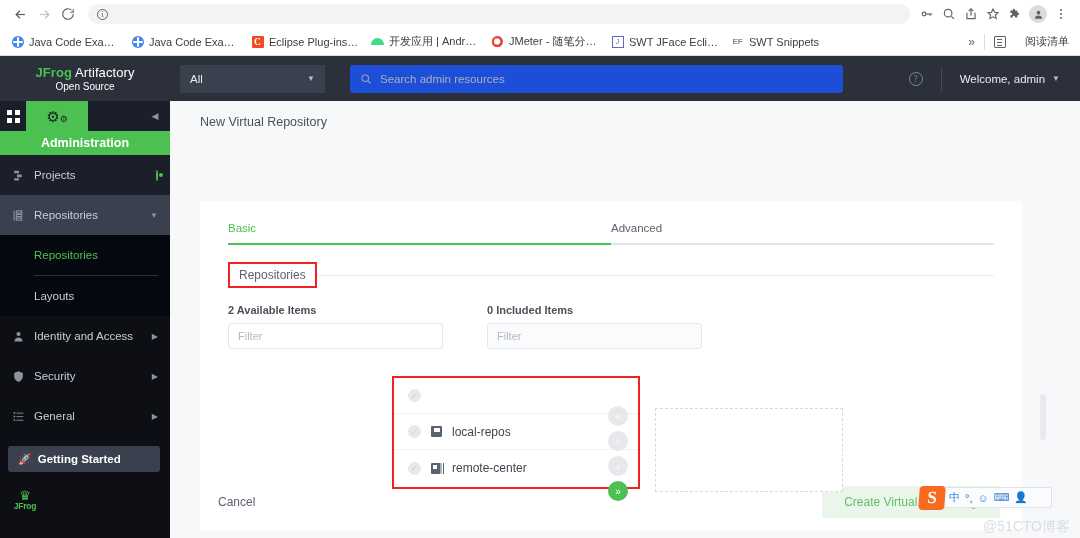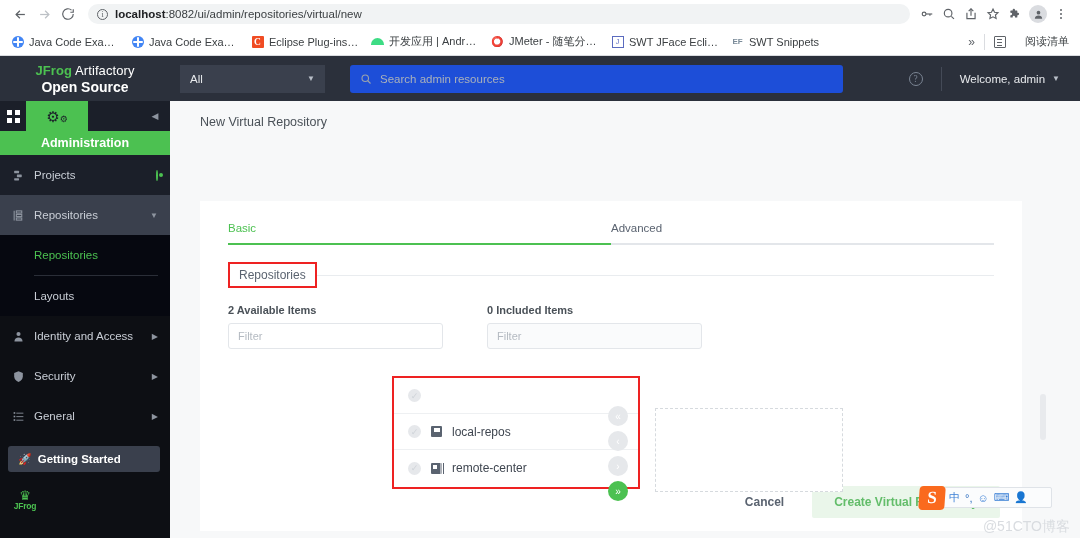--- a/index.html
+++ b/index.html
@@ -117,21 +117,21 @@
     position: absolute; left: 0; top: 0; width: 170px; height: 482px;
     background: #0d0f14; color: #c9ced6;
   }
   .brand {
     height: 45px; display: flex; flex-direction: column;
     align-items: center; justify-content: center;
     background: #2b303b;
   }
   .brand-line1 { font-size: 13px; color: #ffffff; letter-spacing: .1px; }
   .brand-line1 .jf { color: #4cc151; font-weight: 700; }
-  .brand-line2 { font-size: 14px; color: #ffffff; margin-top: 1px; font-weight: bold; }
+  .brand-line2 { font-size: 10px; color: #ffffff; margin-top: 1px; }
 
   .tabstrip { height: 30px; background: #1b1f29; display: flex; align-items: stretch; }
   .tab-grid {
     width: 26px; display: flex; align-items: center; justify-content: center;
   }
   .grid-ico { width: 13px; height: 13px; position: relative; }
   .grid-ico i {
     position: absolute; width: 5px; height: 5px; background: #ffffff;
   }
   .grid-ico i:nth-child(1){ left:0; top:0 } .grid-ico i:nth-child(2){ left:8px; top:0 }
@@ -327,22 +327,22 @@
     border: 1px dashed #d6dade; background: #ffffff;
   }
 
   .vscroll {
     position: absolute; right: 34px; top: 338px; width: 6px; height: 46px;
     background: #e8eaed; border-radius: 3px;
   }
 
   .card-footer {
     position: absolute; left: 0; right: 0; bottom: 0; height: 58px;
-    display: flex; align-items: center; justify-content: flex-end;
-    padding-right: 22px; gap: 0; font-weight: bold;
+    display: flex; align-items: center; justify-content: space-between;
+    padding-right: 22px; gap: 0;
   }
   .btn-cancel { font-size: 12px; color: #5a6370; padding: 8px 18px; }
   .btn-create {
     background: #eaf6ea; color: #63bd6a; font-size: 12px;
     padding: 9px 22px; border-radius: 2px; margin-left: 10px;
   }
 
   
   .ime {
     position: absolute; left: 926px; top: 487px; width: 126px; height: 21px;
@@ -383,21 +383,20 @@
         </svg>
     </div>
     <div class="nav-btn">
       <svg width="14" height="14" viewBox="0 0 24 24" fill="none" stroke="currentColor" stroke-width="2">
           <path d="M21 12a9 9 0 1 1-3-6.7"></path>
           <path d="M21 4v5h-5"></path>
         </svg>
     </div>
     <div class="omnibox">
       <div class="omni-info">i</div>
-      <div class="omni-url"><b>localhost</b><span>:8082/ui/admin/repositories/virtual/new</span></div>
     </div>
     <div class="chrome-icons">
       <div class="ci">
         <svg width="14" height="14" viewBox="0 0 24 24" fill="none" stroke="currentColor" stroke-width="2">
             <circle cx="7" cy="12" r="3.2"></circle>
             <path d="M10.2 12H21"></path>
             <path d="M17 12v3"></path>
           </svg>
       </div>
       <div class="ci">

